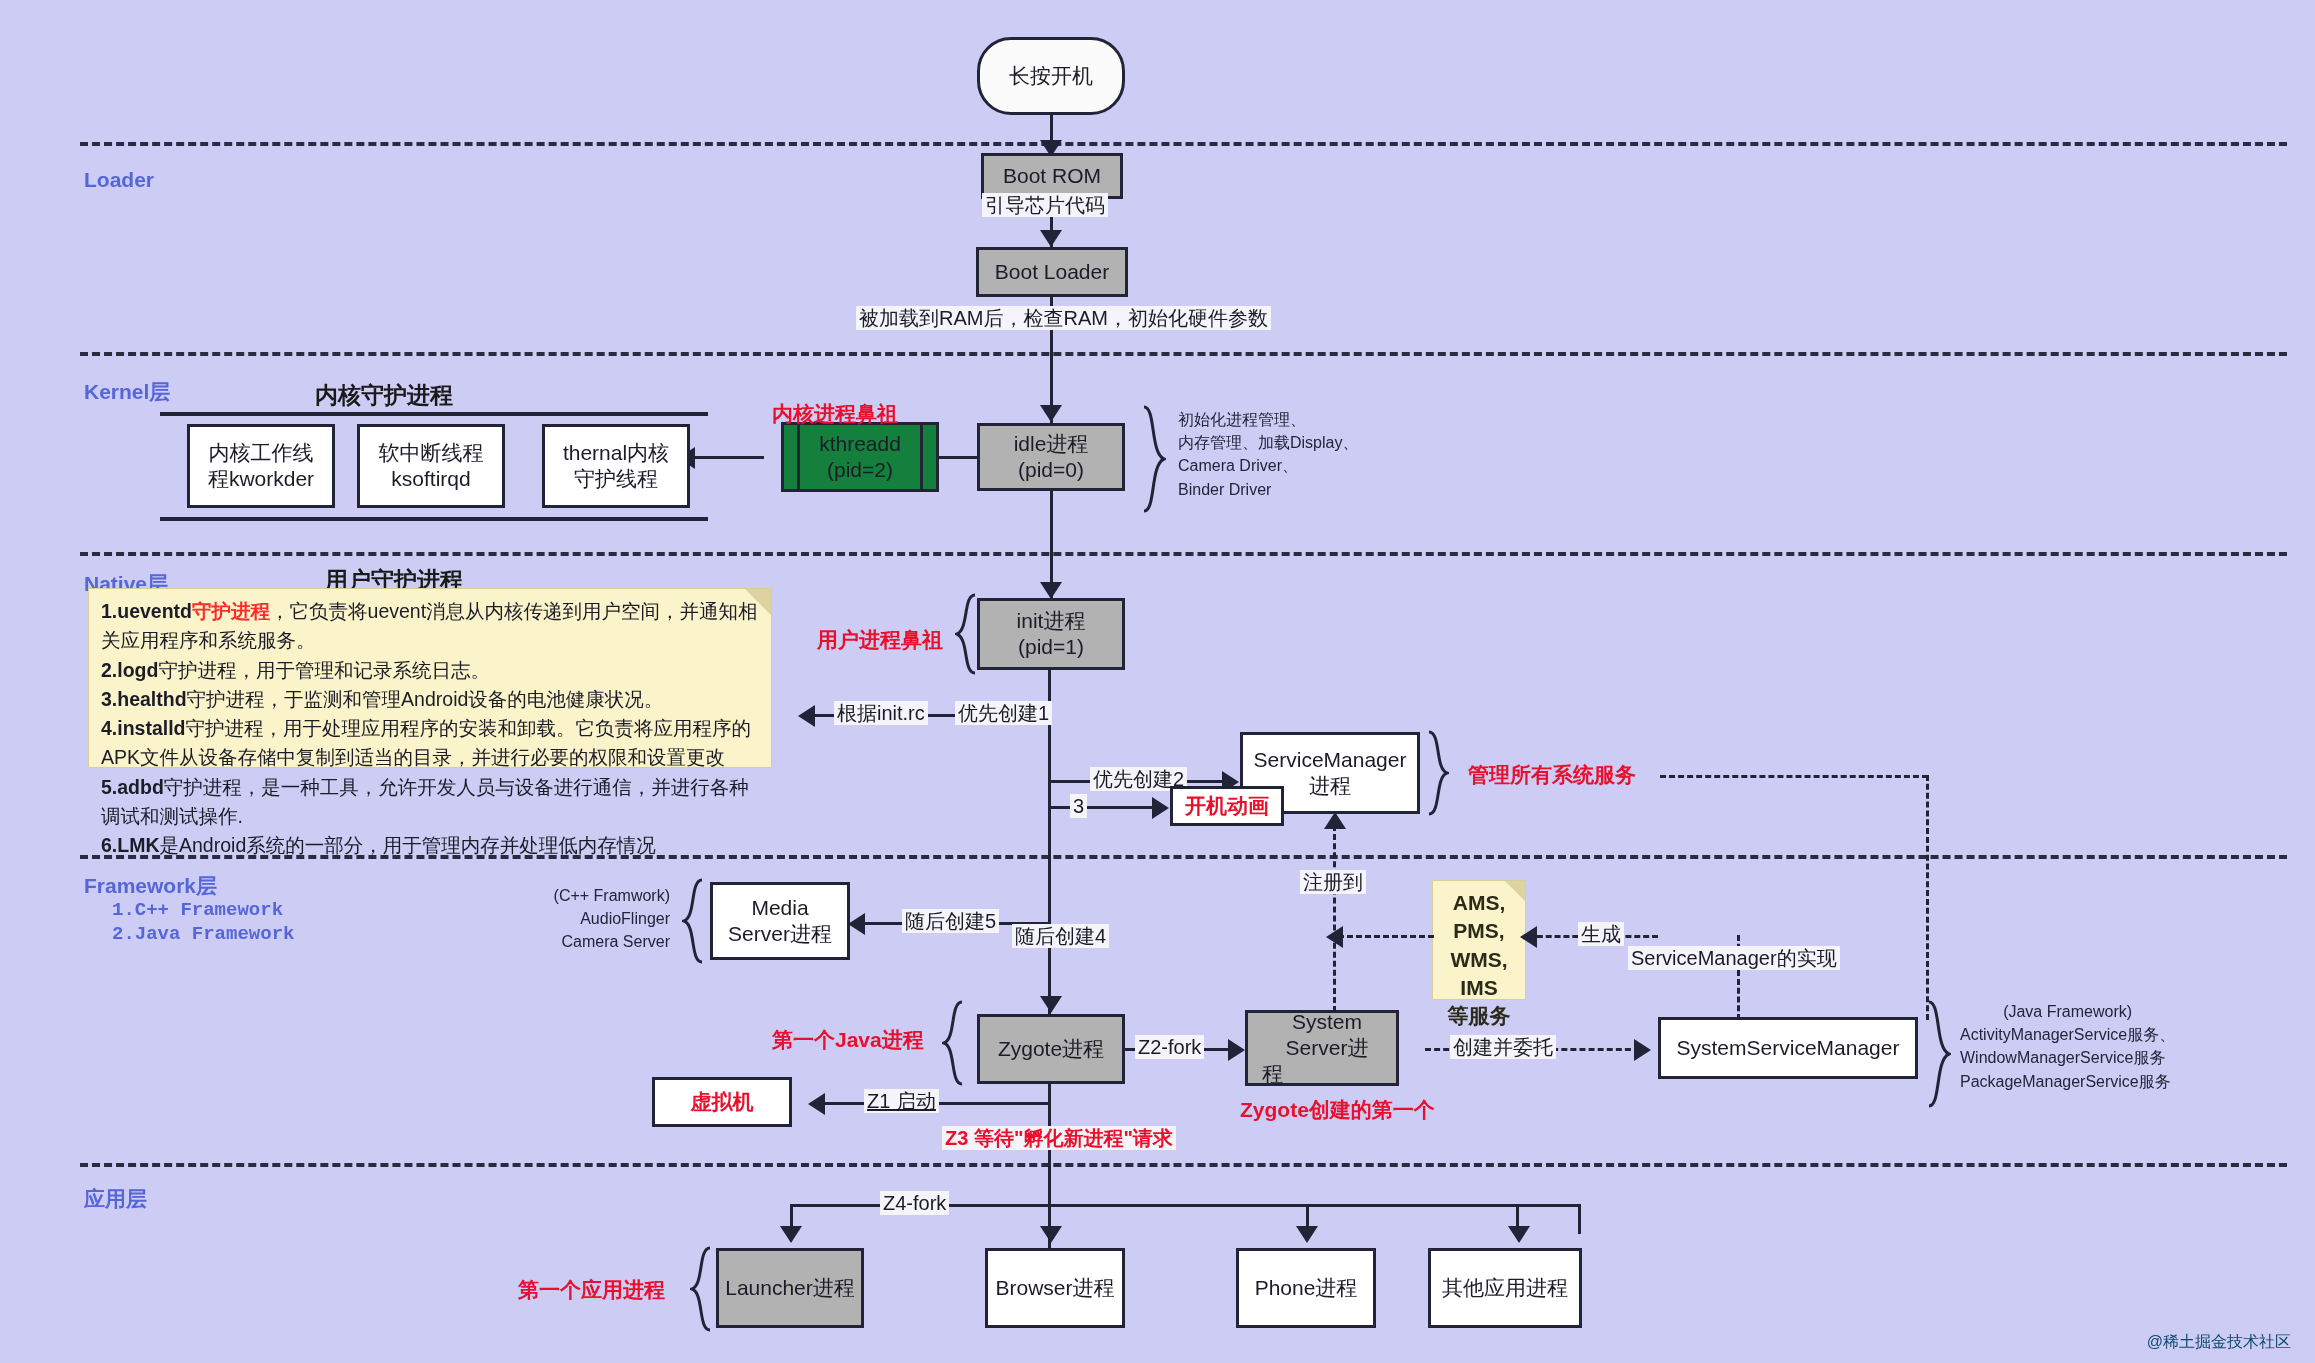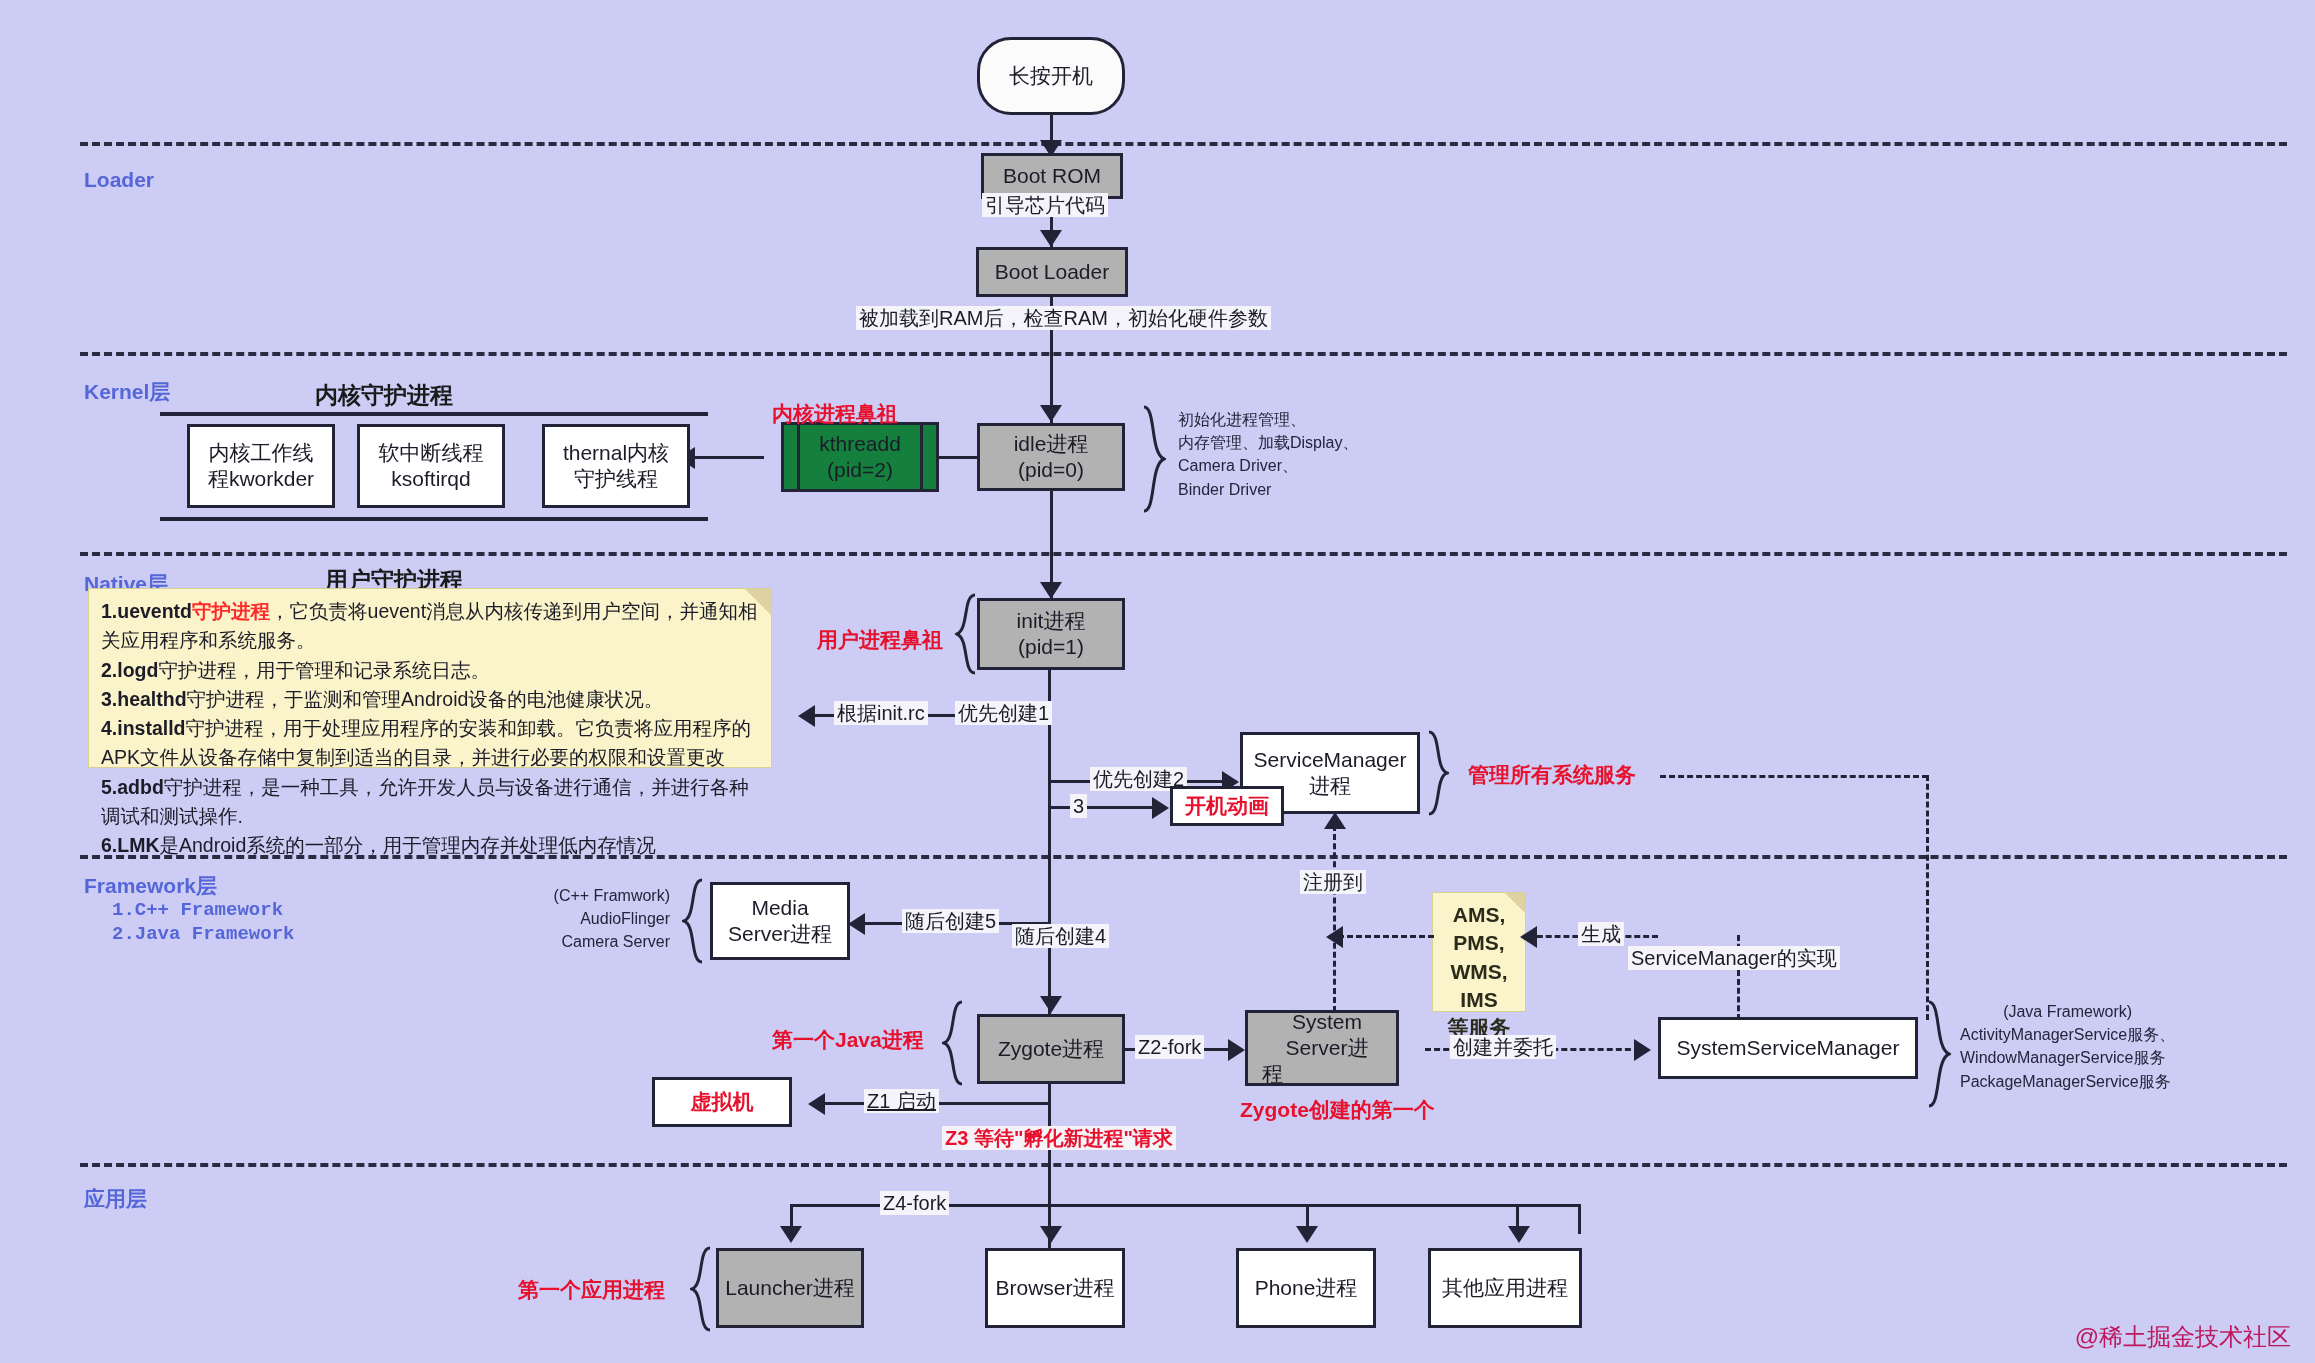--- a/index.html
+++ b/index.html
@@ -162,22 +162,22 @@
   .brace{
     position:absolute;
     color:#232338;
     font-weight:normal;
     line-height:1;
   }
   .brace svg{ display:block; }
   .wm{
     position:absolute;
     right:24px; bottom:10px;
-    font-size:24px;
-    color:#be185d;
+    font-size:16px;
+    color:#0c4a6e;
     white-space:nowrap;
   }
 </style>
 </head>
 <body>
 
 <div id="stage">
 
   <div class="layer-line" style="top:142px;"></div>
   <div class="layer-line" style="top:352px;"></div>
@@ -380,21 +380,21 @@
   <div class="box gray" style="left:1245px; top:1010px; width:154px; height:76px; flex-direction:column; align-items:flex-start; padding-left:14px;">
     <div>System Server进</div>
     <div>程</div>
   </div>
   <div class="annot" style="left:1240px; top:1096px;">Zygote创建的第一个</div>
 
   <div class="dl v" style="left:1333px; top:816px; height:196px;"></div>
   <div class="ar up" style="left:1324px; top:812px;"></div>
   <div class="elab" style="left:1300px; top:870px;">注册到</div>
 
-  <div class="note small" style="left:1432px; top:880px; width:94px; height:120px;margin-top:12px;">
+  <div class="note small" style="left:1432px; top:880px; width:94px; height:120px;">
     <div class="fold" style="border-left-width:20px;border-top-width:20px;"></div>
     <div>AMS,</div>
     <div>PMS,</div>
     <div>WMS,</div>
     <div>IMS</div>
     <div>等服务</div>
   </div>
 
   <div class="dl h" style="left:1338px; top:935px; width:96px;"></div>
   <div class="ar left" style="left:1326px; top:926px;"></div>

